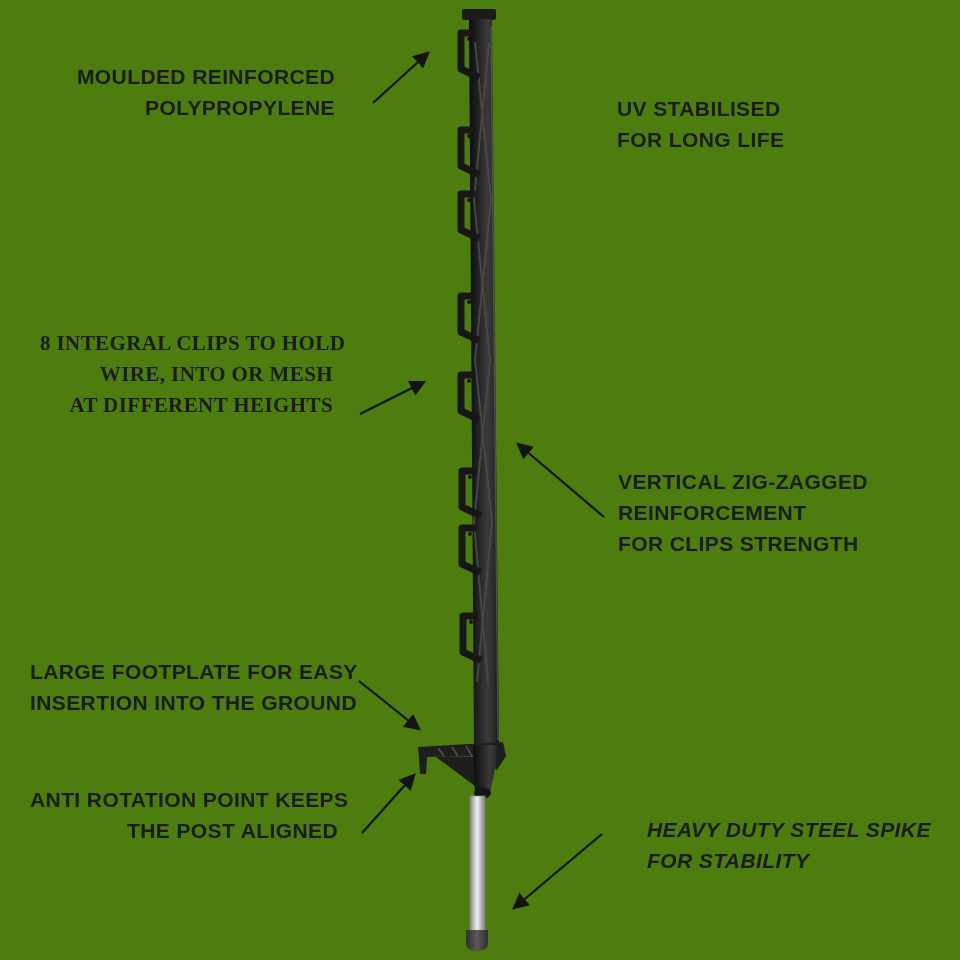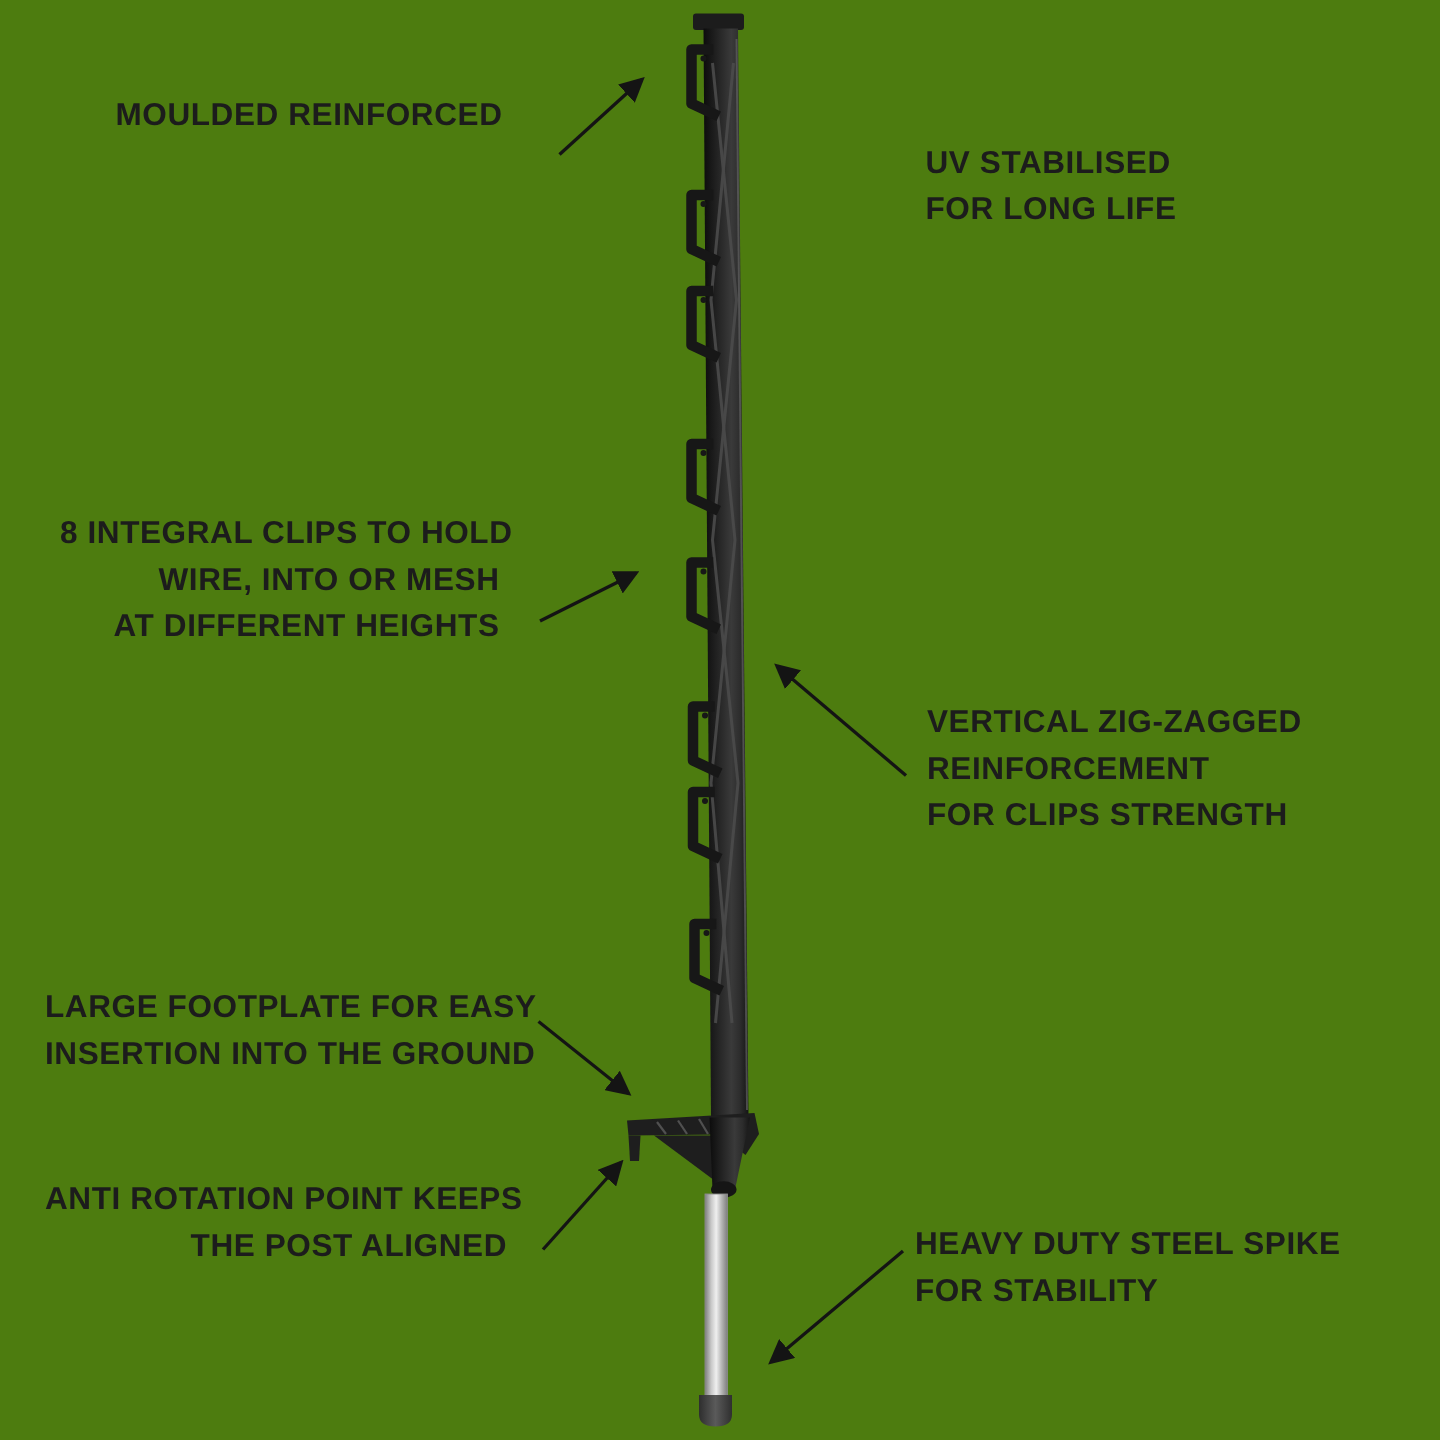--- a/index.html
+++ b/index.html
@@ -117,28 +117,29 @@
       <path d="M360,414 L424,382" marker-end="url(#ah)"></path>
       <path d="M604,517 L518,444" marker-end="url(#ah)"></path>
       <path d="M359,681 L419,729" marker-end="url(#ah)"></path>
       <path d="M362,833 L414,775" marker-end="url(#ah)"></path>
       <path d="M602,834 L514,908" marker-end="url(#ah)"></path>
     </g>
   </svg>
 
   <div class="callout align-right" style="top:61px; left:40px; width:295px;">
     <span class="ln">MOULDED REINFORCED</span>
+    <span class="ln">POLYPROPYLENE</span>
   </div>
 
   <div class="callout" style="top:93px; left:617px;">
     <span class="ln">UV STABILISED</span>
     <span class="ln">FOR LONG LIFE</span>
   </div>
 
-  <div class="callout align-right" style="top:340px; left:40px; width:293px;">
+  <div class="callout align-right" style="top:328px; left:40px; width:293px;font-family:Liberation Serif, serif;">
     <span class="ln">8 INTEGRAL CLIPS TO HOLD</span>
     <span class="ln">WIRE, INTO OR MESH</span>
     <span class="ln">AT DIFFERENT HEIGHTS</span>
   </div>
 
   <div class="callout" style="top:466px; left:618px;">
     <span class="ln">VERTICAL ZIG-ZAGGED</span>
     <span class="ln">REINFORCEMENT</span>
     <span class="ln">FOR CLIPS STRENGTH</span>
   </div>
@@ -146,18 +147,18 @@
   <div class="callout align-right" style="top:656px; left:30px; width:308px;">
     <span class="ln">LARGE FOOTPLATE FOR EASY</span>
     <span class="ln">INSERTION INTO THE GROUND</span>
   </div>
 
   <div class="callout align-right" style="top:784px; left:30px; width:308px;">
     <span class="ln">ANTI ROTATION POINT KEEPS</span>
     <span class="ln">THE POST ALIGNED</span>
   </div>
 
-  <div class="callout" style="top:814px; left:610px;">
+  <div class="callout" style="top:814px; left:647px;font-style:italic;">
     <span class="ln">HEAVY DUTY STEEL SPIKE</span>
     <span class="ln">FOR STABILITY</span>
   </div>
 
 </div>
 
 </body></html>

